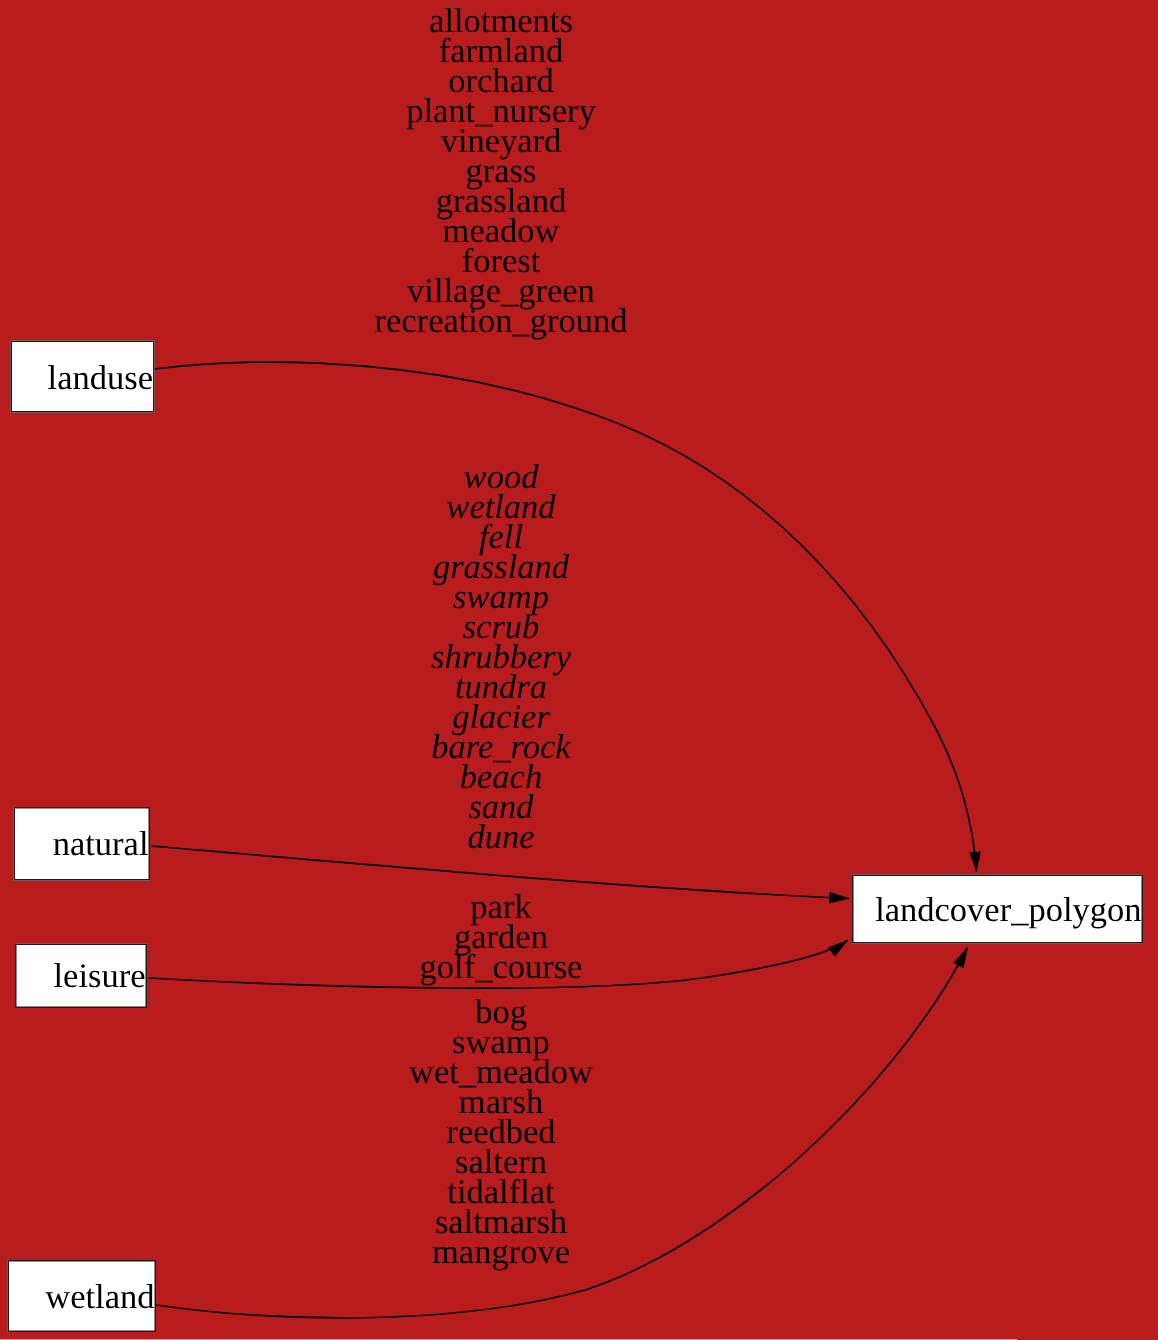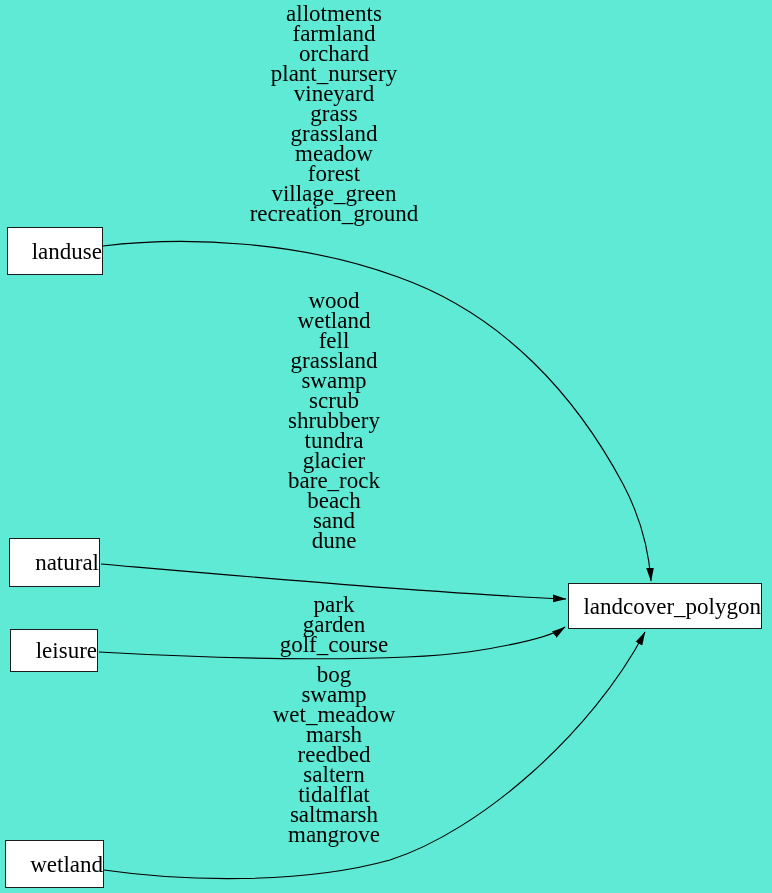--- a/index.html
+++ b/index.html
@@ -1,20 +1,20 @@
 <!DOCTYPE html>
 <html><head>
 <meta charset="utf-8">
 <style>
   html, body { margin: 0; padding: 0; background: #ffffff; }
   .canvas {
     position: relative;
     width: 772px;
     height: 893px;
-    background: #5eead4;
+    background: #b91c1c;
     font-family: "Liberation Serif", "DejaVu Serif", serif;
     color: #000000;
     overflow: hidden;
   }
   svg.edges-layer {
     position: absolute;
     left: 0; top: 0;
     width: 772px; height: 893px;
   }
   .node {
@@ -63,21 +63,21 @@
       <div class="edge-label-line">plant_nursery</div>
       <div class="edge-label-line">vineyard</div>
       <div class="edge-label-line">grass</div>
       <div class="edge-label-line">grassland</div>
       <div class="edge-label-line">meadow</div>
       <div class="edge-label-line">forest</div>
       <div class="edge-label-line">village_green</div>
       <div class="edge-label-line">recreation_ground</div>
     </div>
 
-  <div class="edge-label" style="left:194px; top:291px;">
+  <div class="edge-label" style="left:194px; top:308px;font-style:italic;">
       <div class="edge-label-line">wood</div>
       <div class="edge-label-line">wetland</div>
       <div class="edge-label-line">fell</div>
       <div class="edge-label-line">grassland</div>
       <div class="edge-label-line">swamp</div>
       <div class="edge-label-line">scrub</div>
       <div class="edge-label-line">shrubbery</div>
       <div class="edge-label-line">tundra</div>
       <div class="edge-label-line">glacier</div>
       <div class="edge-label-line">bare_rock</div>

